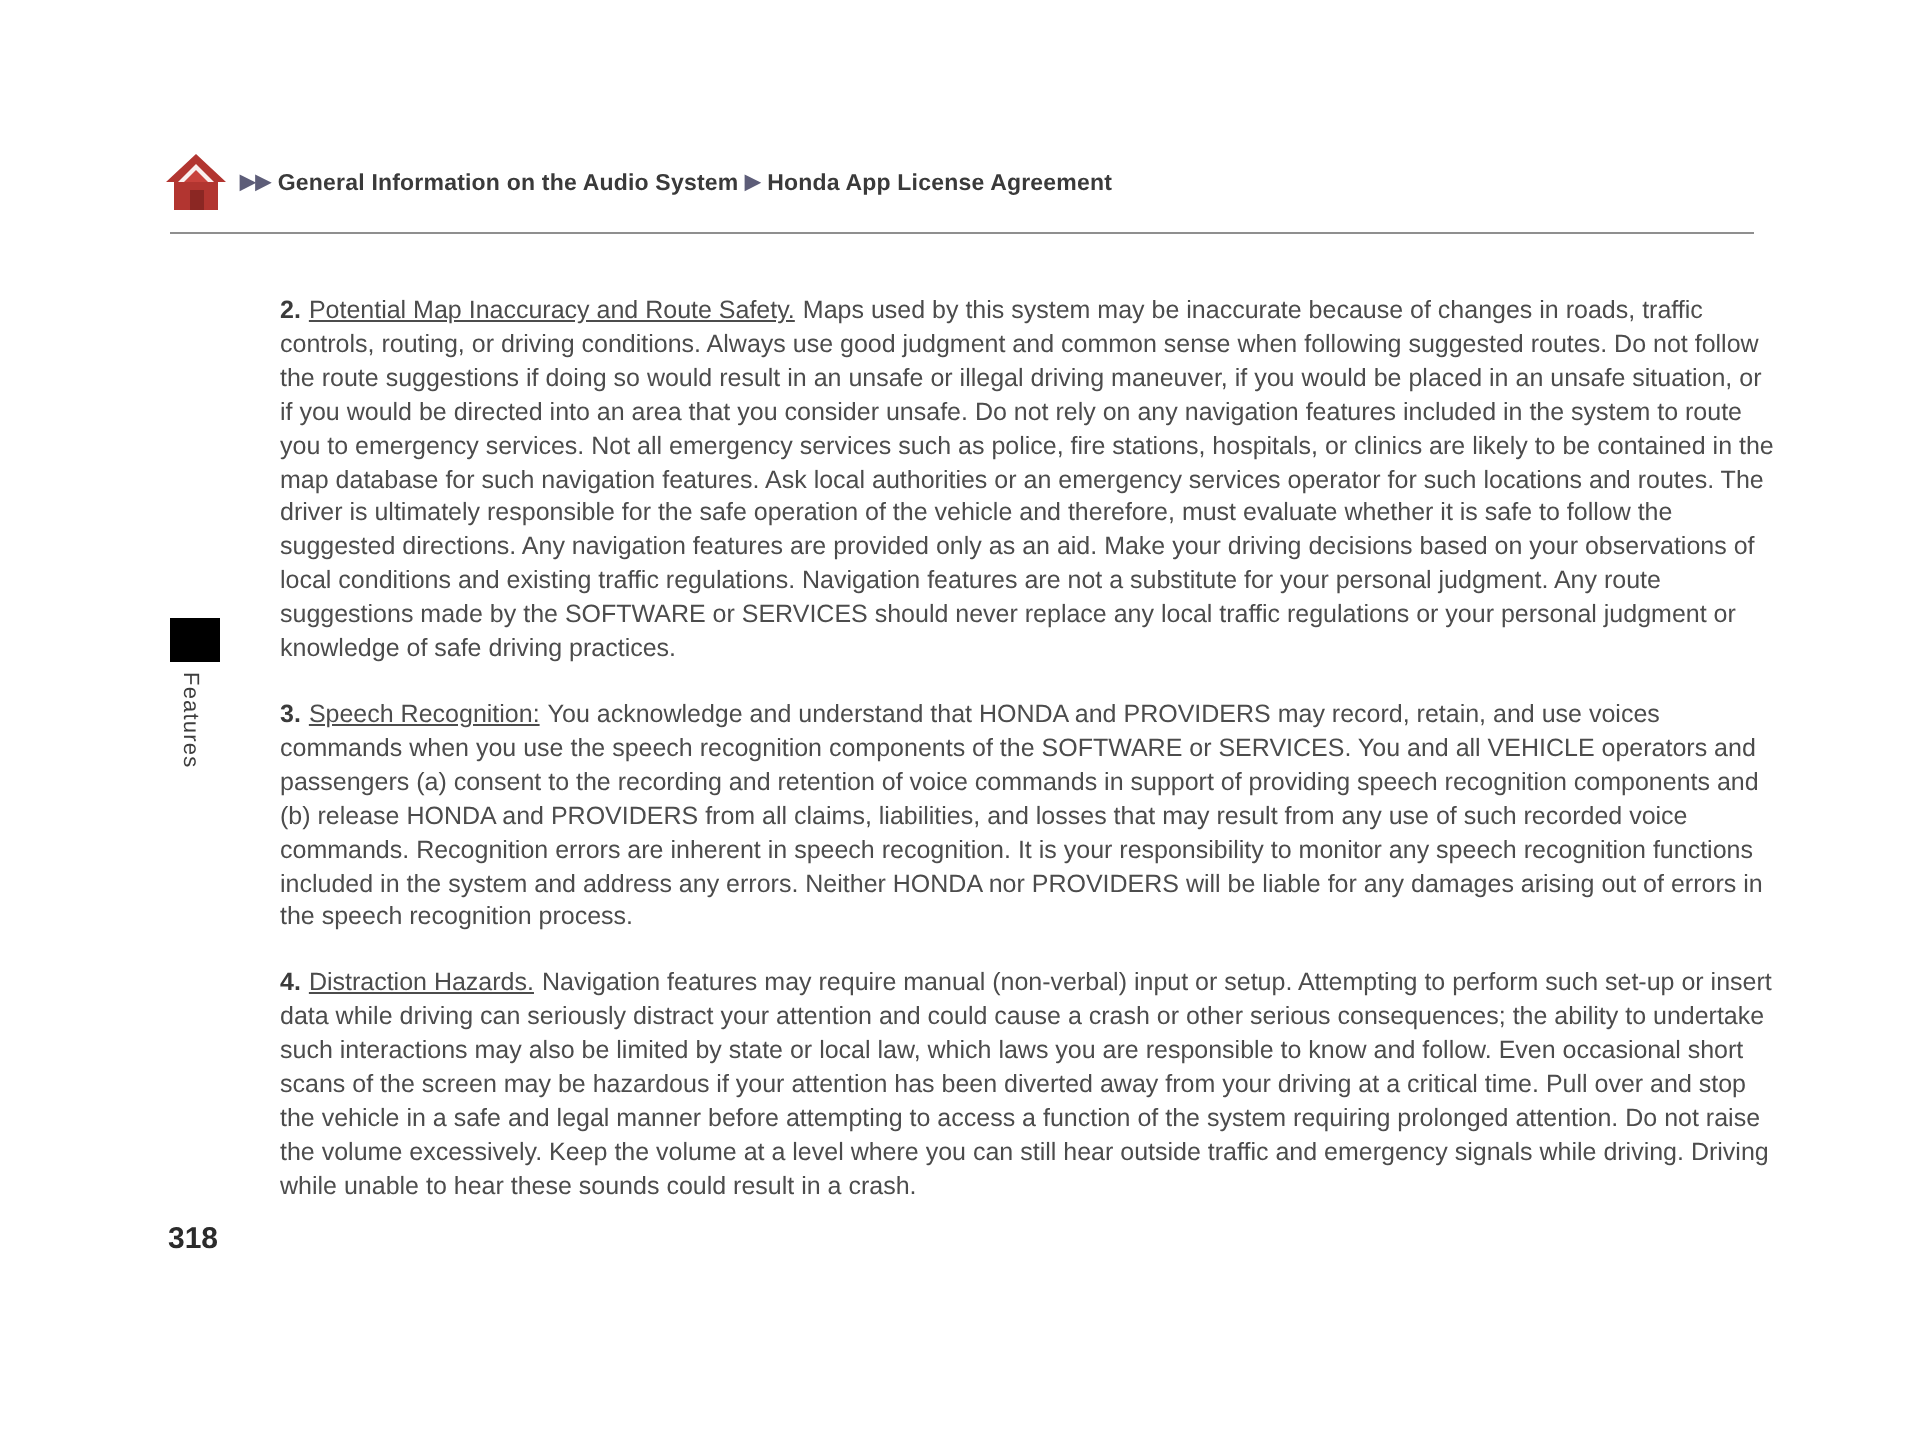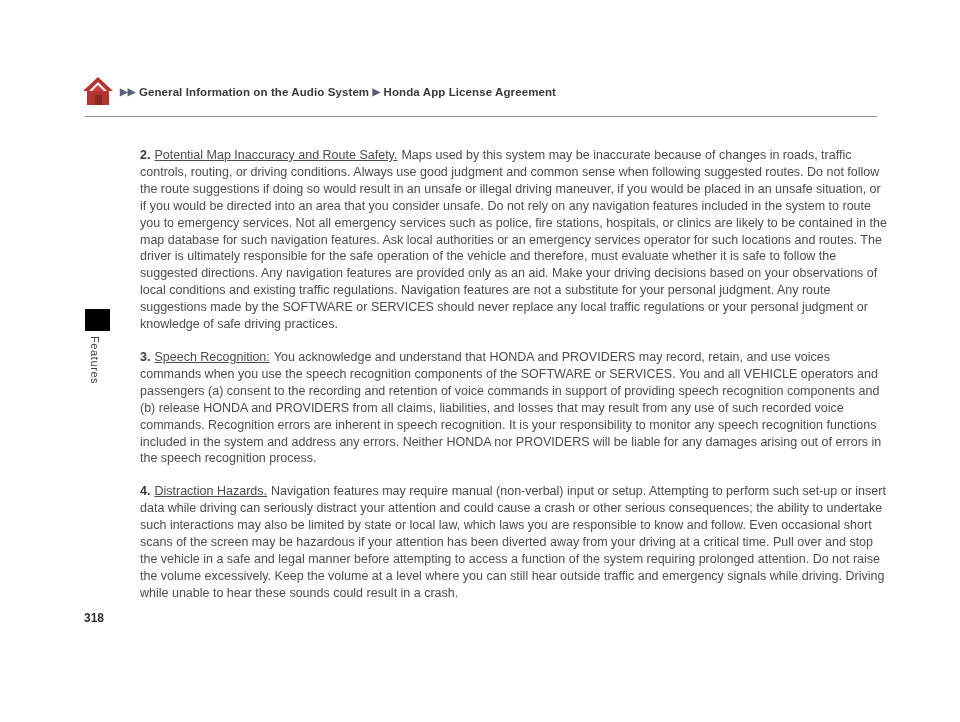--- a/index.html
+++ b/index.html
@@ -39,21 +39,21 @@
     position: absolute; left: 85px; top: 309px;
     width: 25px; height: 22px; background: #000000;
   }
   .tab-label {
     position: absolute; left: 89px; top: 336px;
     writing-mode: vertical-rl; font-size: 11px; color: #3d3d3d;
     letter-spacing: 0.6px;
   }
   .page-number {
     position: absolute; left: 84px; top: 611px;
-    font-size: 12px; font-weight: bold; color: #2b2b2b;
+    font-size: 15px; font-weight: bold; color: #2b2b2b;
   }
   .watermark {
     position: absolute; right: 20px; top: 683px;
     font-size: 23px; color: #b4b4b4; letter-spacing: 0.3px;
   }
 </style>
 </head>
 <body>
 
 <div class="page">

